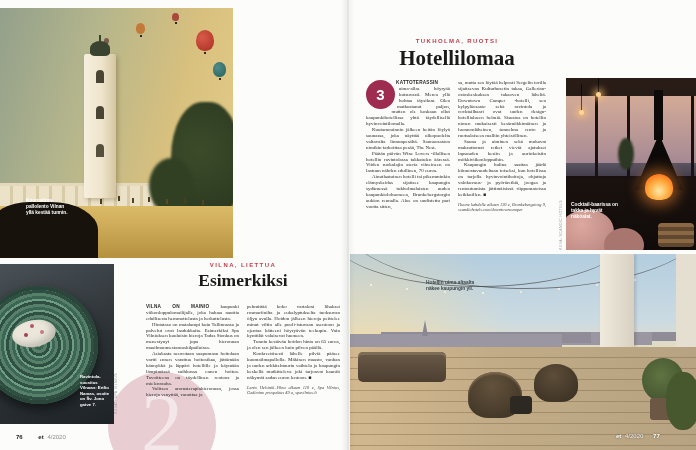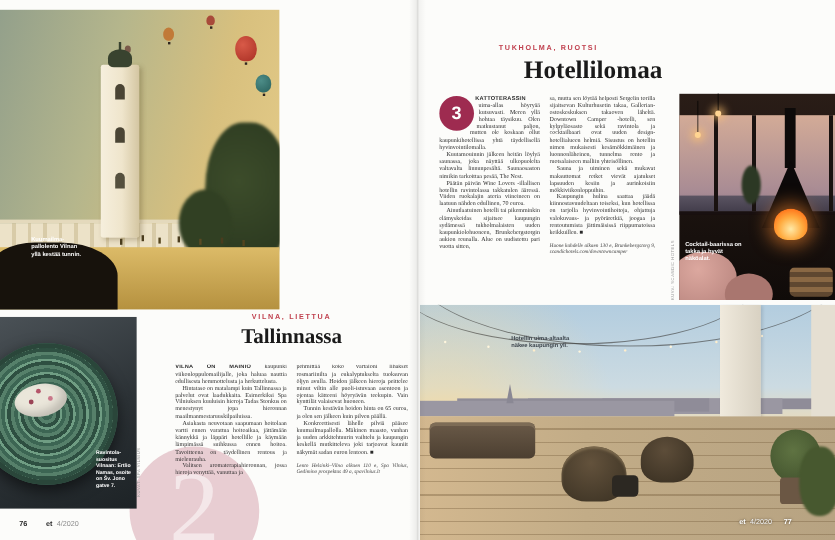--- a/index.html
+++ b/index.html
@@ -77,21 +77,21 @@
   .head-vilna .headline{font-size:17.5px;line-height:1.05;}
   .cols-vilna{left:146px;top:304px;width:194px;height:128px;gap:8px;}
   .cols-vilna .col{flex:1 1 0;}
   .bignum{position:absolute;left:108px;top:372px;width:108px;height:108px;border-radius:50%;
       background:var(--badge-light,#e8cdd2);z-index:0;text-align:center;
       font:400 84px/104px "Liberation Serif",serif;color:#f4e7e9;}
   .pagefoot-left{left:16px;top:434px;color:#1e1e1e;}
 
   
   .head-tukholma{position:absolute;left:362px;top:38px;width:190px;text-align:center;z-index:2;}
-  .head-tukholma .headline{font-size:21px;line-height:1.05;text-align:right;}
+  .head-tukholma .headline{font-size:21px;line-height:1.05;}
   .cols-tukholma{left:366px;top:80px;width:180px;height:158px;gap:8px;}
   .col-a{width:84px;}
   .col-b{flex:1 1 0;}
   .badge3{float:left;width:29px;height:29px;border-radius:50%;margin:0 4px 2px 0;shape-outside:circle(52%);
       background:var(--badge-dark,#9e2b50);color:#fff;text-align:center;
       font:700 15px/29px "Liberation Sans",sans-serif;}
 
   
   .firefig{left:566px;top:78px;width:130px;height:172px;z-index:1;}
   .firefig .bg{position:absolute;inset:0;background:linear-gradient(#2a1d17 0%,#17100d 70%,#100b09 100%);}
@@ -196,21 +196,21 @@
       <div class="berry"></div>
       <p class="caption cap-bowl">Ravintola­suositus Vilnaan: Ertlio Namas, osoite on Šv. Jono gatve 7.</p>
     </figure>
 
     <div class="credit" style="left:114px;top:336px;height:78px;">KUVAT: SPA VILNIUS</div>
 
     <div class="bignum">2</div>
 
     <header class="head-vilna">
       <div class="kicker">VILNA, LIETTUA</div>
-      <h2 class="headline">Tallinnassa</h2>
+      <h2 class="headline">Esimerkiksi</h2>
     </header>
     <div class="cols cols-vilna">
       <div class="col">
         <div class="paras">
             <p><b class="lead">VILNA ON MAINIO</b> kaupunki viikonloppulomailijalle, joka haluaa nauttia edullisesta hemmottelusta ja herkuttelusta.</p>
             <p>Hintataso on matalampi kuin Tallinnassa ja palvelut ovat laadukkaita. Esimerkiksi Spa Vilniuksen kuuluisin hieroja Tadas Stonkus on menestynyt jopa hieronnan maailmanmestaruuskilpailuissa.</p>
             <p>Asiakasta neuvotaan saapumaan hoitolaan vartti ennen varattua hoitoaikaa, jättämään kännykkä ja läppäri hotellille ja käymään lämpimässä suihkussa ennen hoitoa. Tavoitteena on täydellinen rentous ja mielenrauha.</p>
             <p>Valitsen aromaterapiahieronnan, jossa hieroja venyttää, vanuttaa ja</p>
           </div>
       </div>

